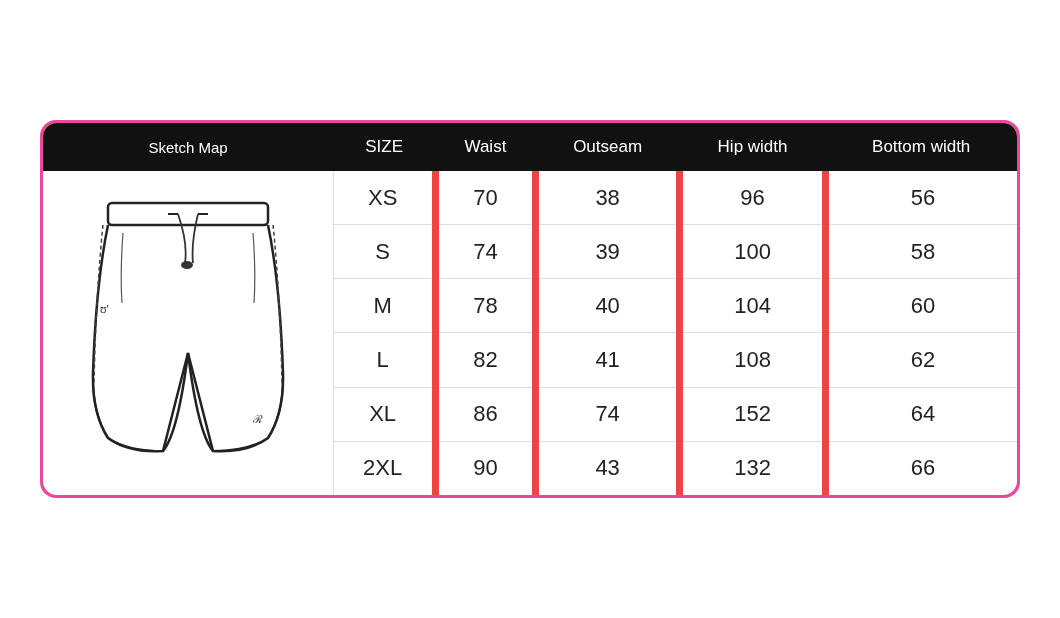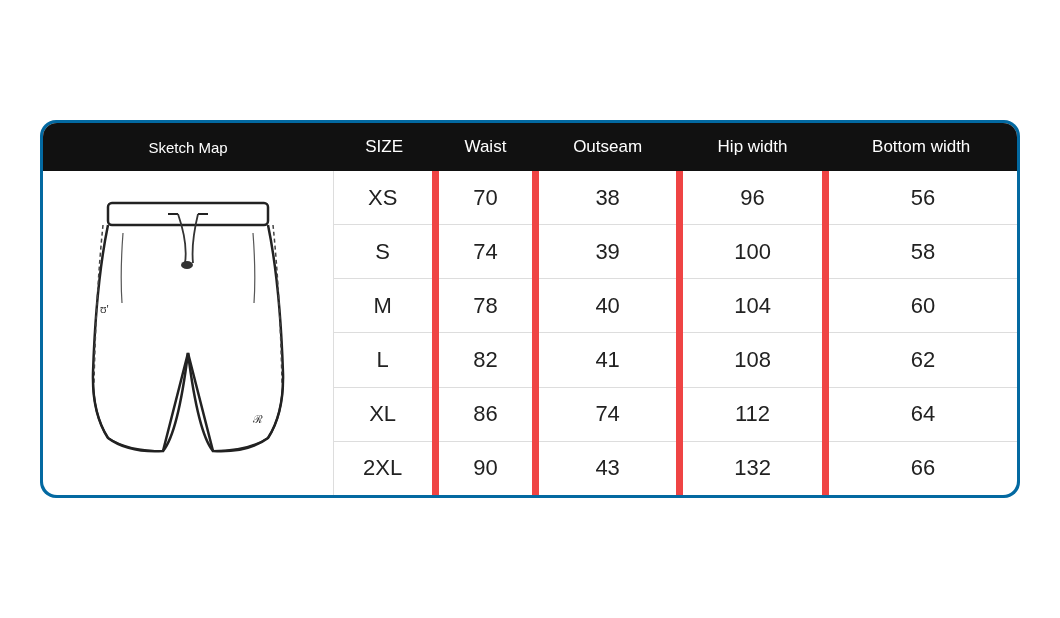--- a/index.html
+++ b/index.html
@@ -17,21 +17,21 @@
 
     .page-title {
       font-size: 28px;
       font-weight: 900;
       letter-spacing: 2px;
       margin-bottom: 18px;
       color: #111;
     }
 
     .table-container {
-      background: #0369a1;
+      background: #ec4899;
       border-radius: 16px;
       padding: 3px;
       width: 980px;
     }
 
     table {
       width: 100%;
       border-collapse: collapse;
       background: #fff;
       border-radius: 14px;
@@ -188,21 +188,21 @@
             <td>L</td>
             <td>82</td>
             <td>41</td>
             <td>108</td>
             <td>62</td>
           </tr>
           <tr>
             <td>XL</td>
             <td>86</td>
             <td>74</td>
-            <td>112</td>
+            <td>152</td>
             <td>64</td>
           </tr>
           <tr>
             <td>2XL</td>
             <td>90</td>
             <td>43</td>
             <td>132</td>
             <td>66</td>
           </tr>
         </tbody>

